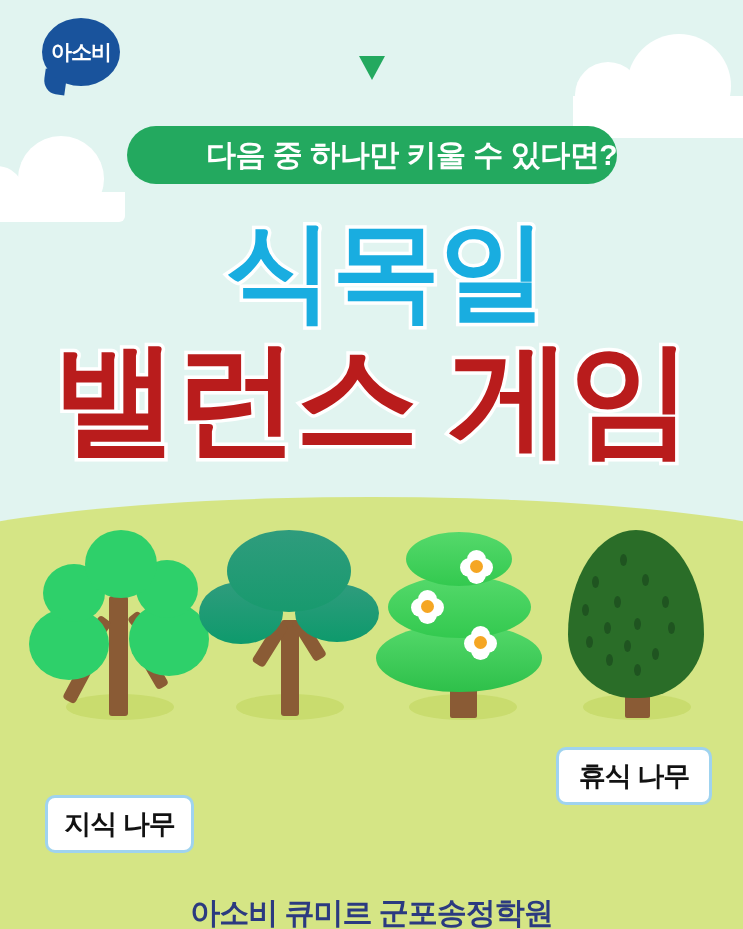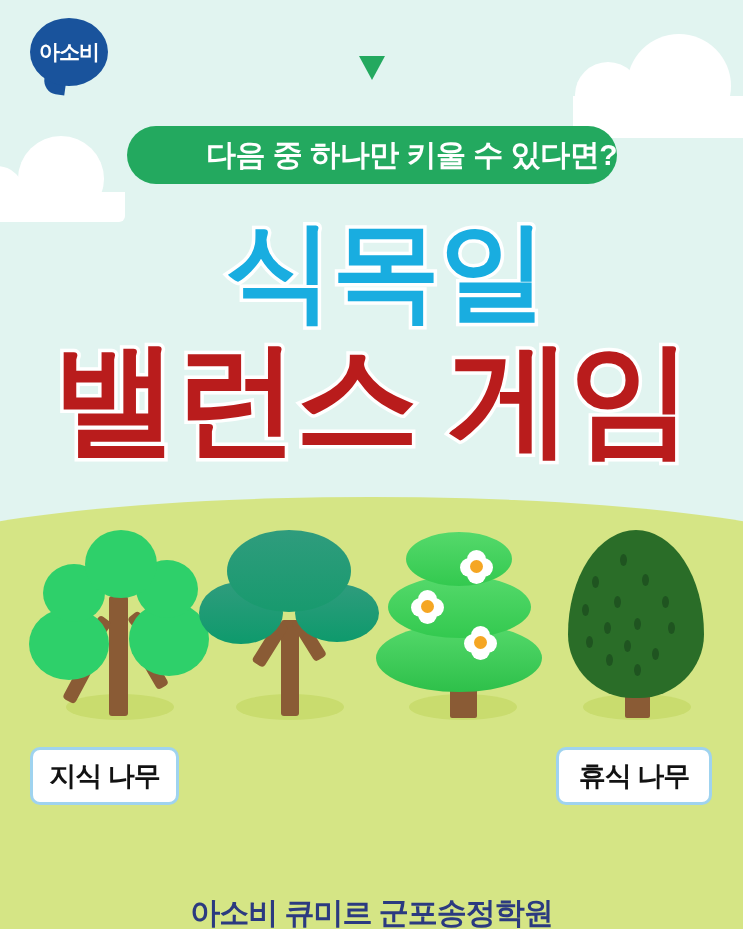--- a/index.html
+++ b/index.html
@@ -96,21 +96,21 @@
   
   #logo {
     position: absolute;
     left: 26px;
     top: 18px;
     width: 82px;
     height: 78px;
   }
   .logo-bubble {
     position: absolute;
-    left: 4px; top: 0;
+    left: 16px; top: 0;
     width: 78px; height: 68px;
     background: #19539c;
     border-radius: 50%;
     display: flex;
     align-items: center;
     justify-content: center;
   }
   .logo-tail {
     position: absolute;
     left: 18px;
@@ -302,21 +302,21 @@
     align-items: center;
     justify-content: center;
   }
   .label span {
     color: #121212;
     font-size: 27px;
     font-weight: bold;
     letter-spacing: -1px;
     white-space: nowrap;
   }
-  #label-1 { left: 30px;  width: 143px; }
+  #label-1 { left: 45px;  width: 143px; margin-top: 48px; }
   #label-2 { left: 216px; width: 143px; }
   #label-3 { left: 385px; width: 150px; }
   #label-4 { left: 556px; width: 150px; }
 
   
   #footer {
     position: absolute;
     left: 0;
     top: 893px;
     width: 743px;

